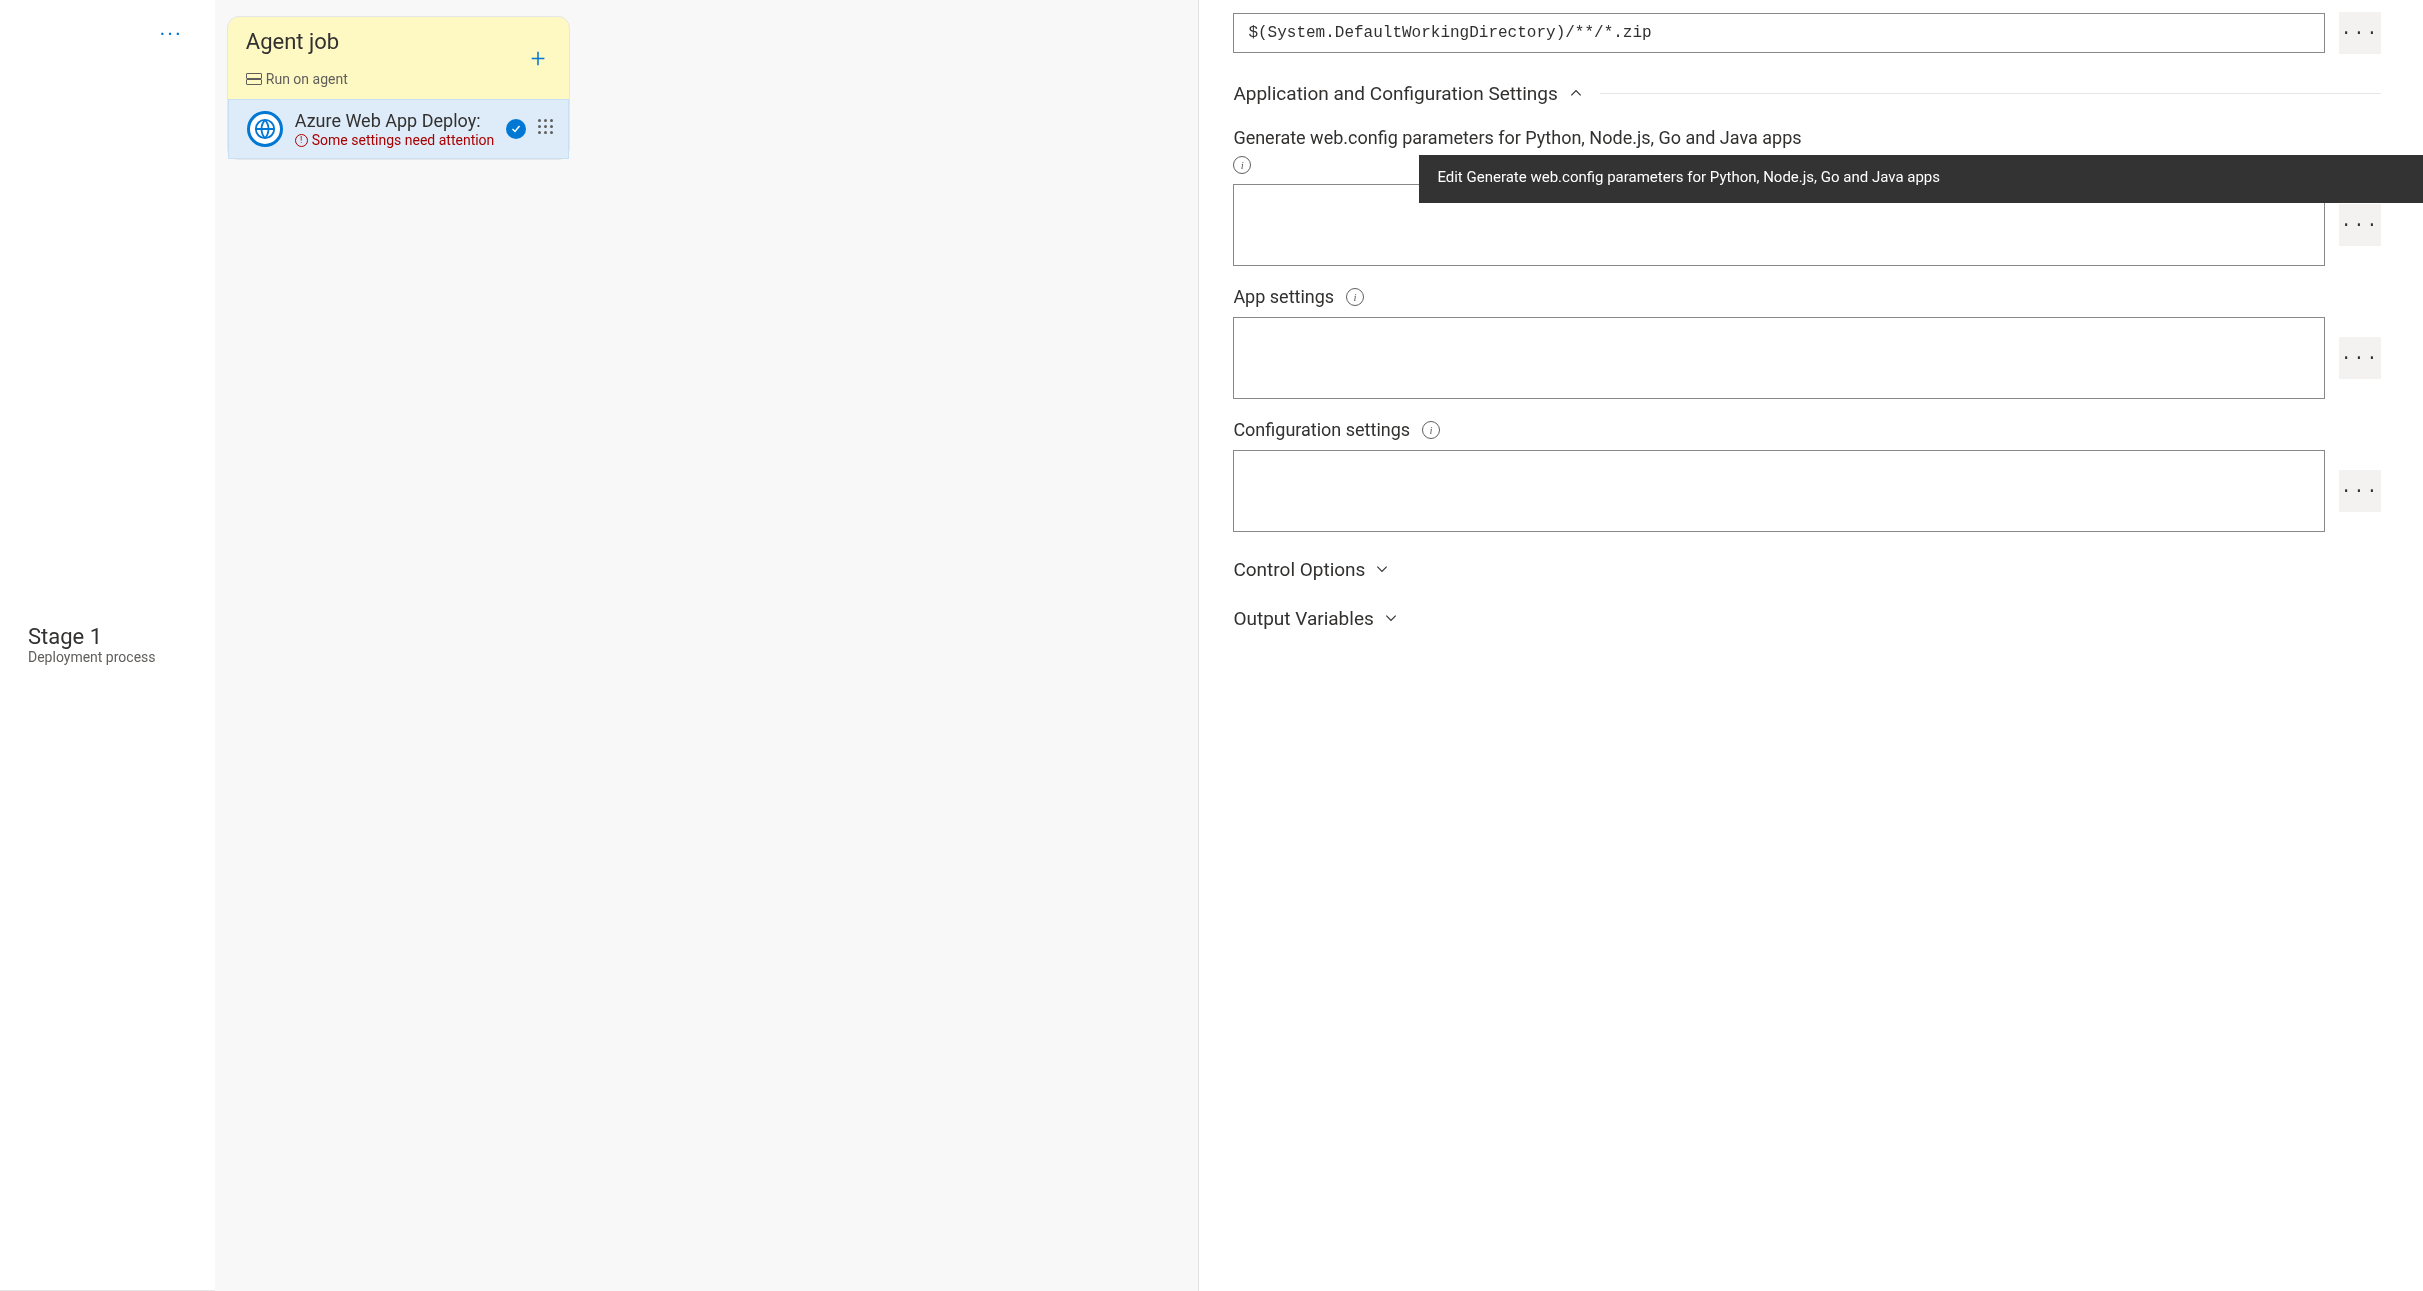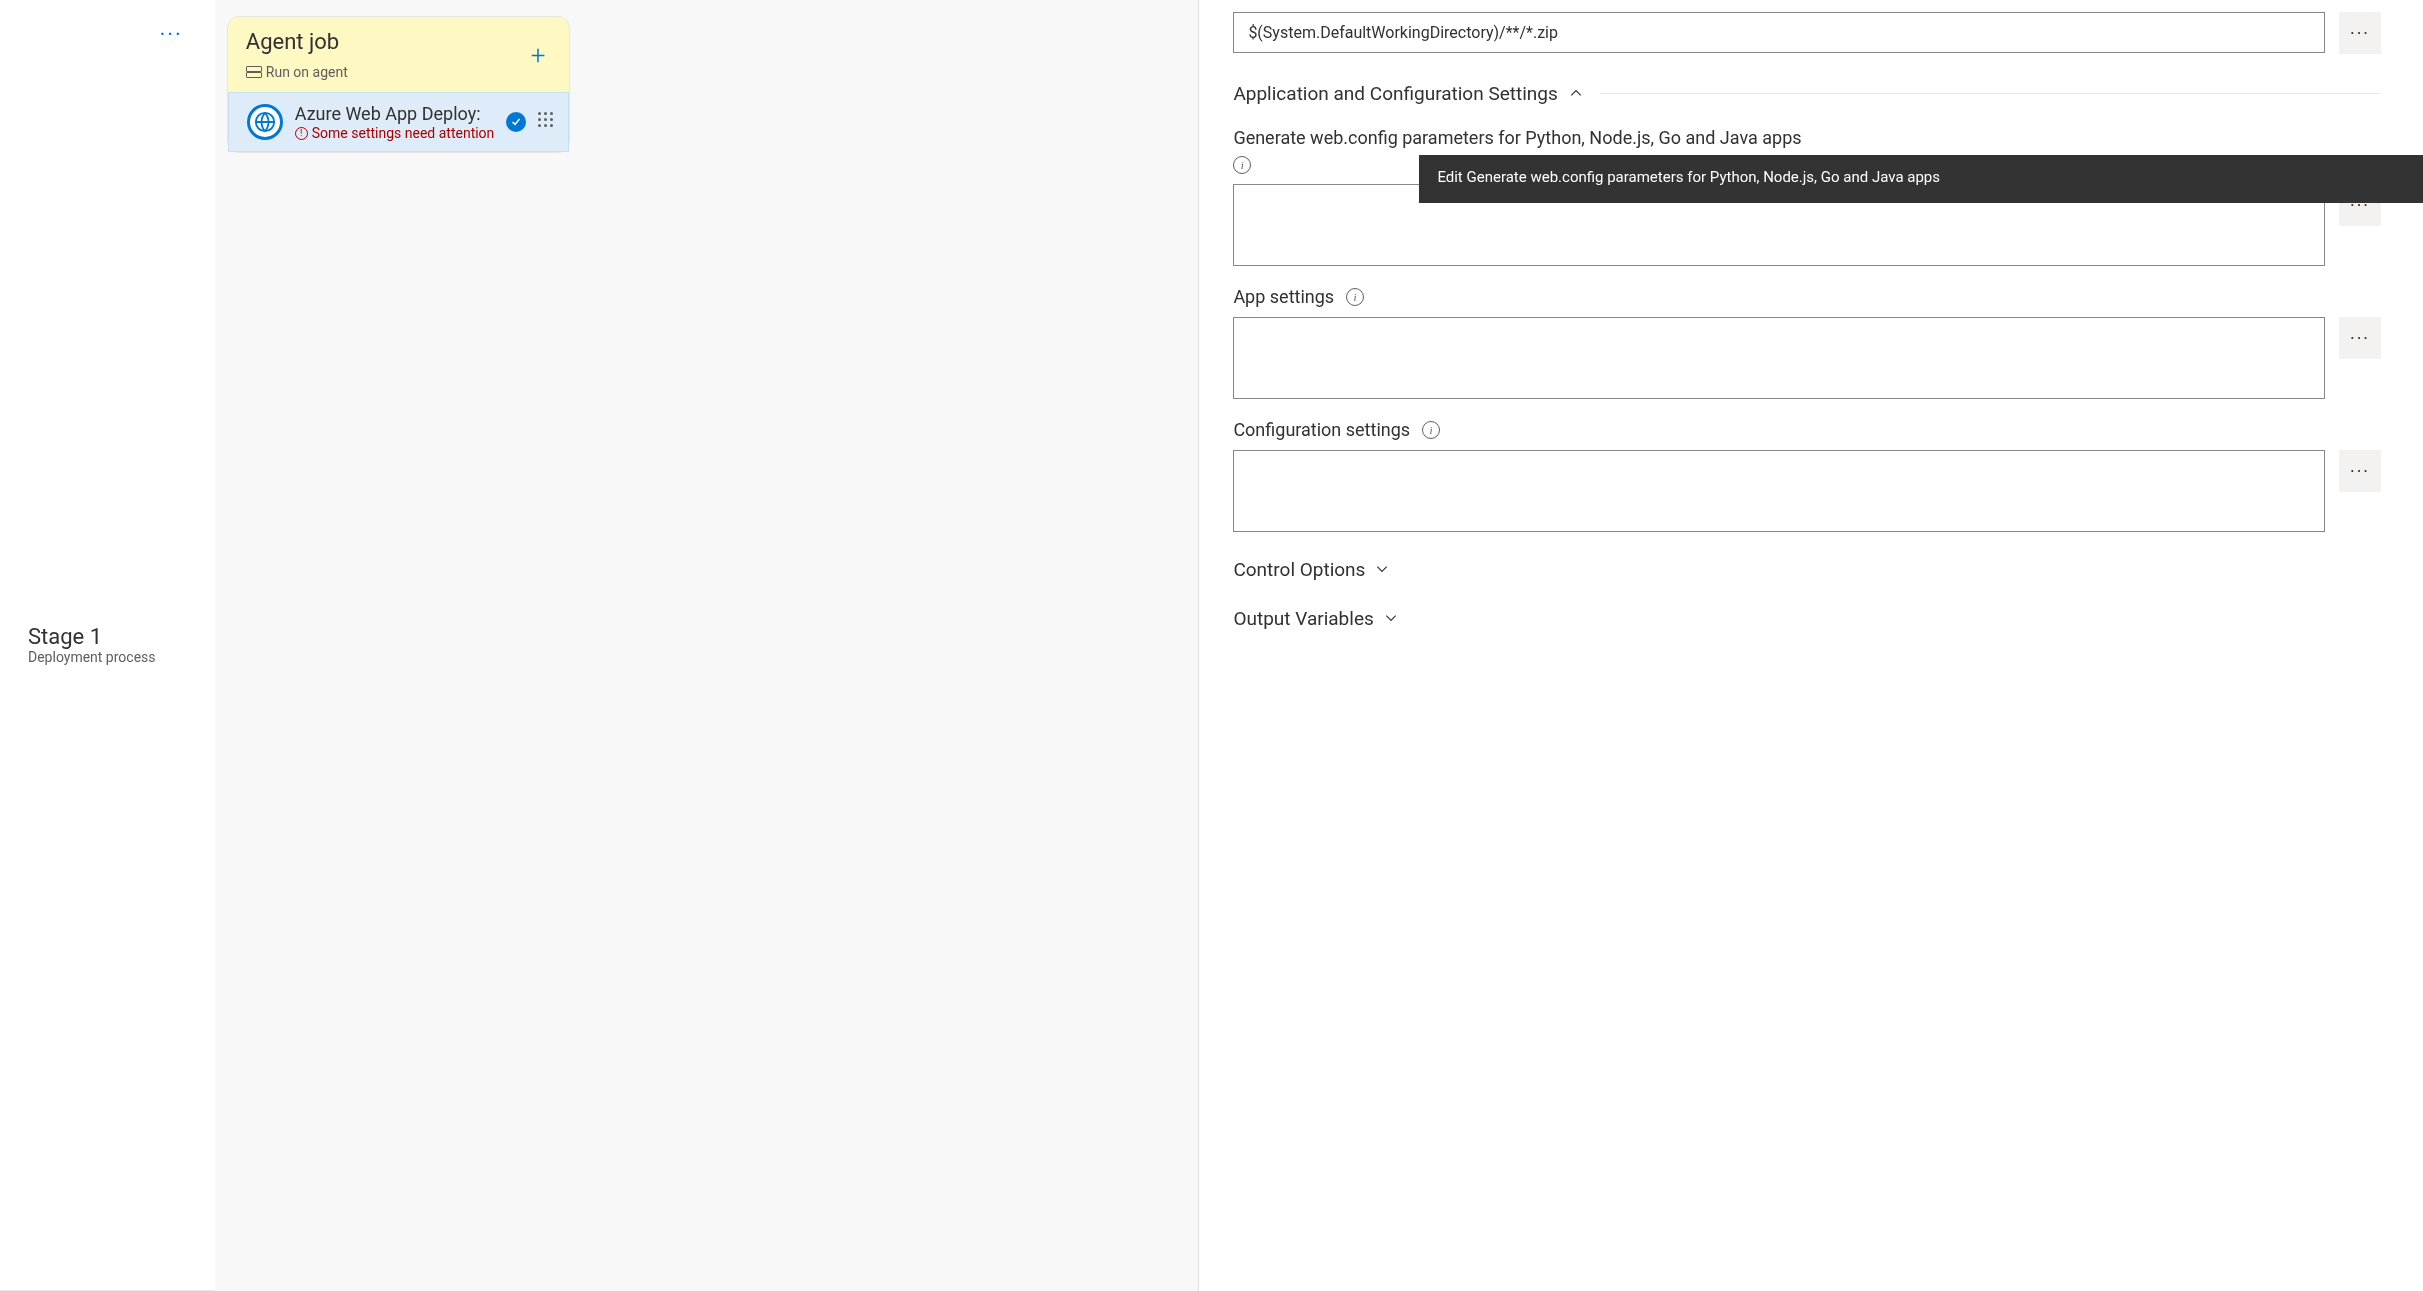--- a/index.html
+++ b/index.html
@@ -69,21 +69,21 @@
       font-size: 22px;
       font-weight: 400;
       color: #323130;
     }
     .job-header .texts .job-sub {
       font-size: 14px;
       color: #605e5c;
       display: flex;
       align-items: center;
       gap: 6px;
-      margin-top: 10px;
+      margin-top: 17px;
     }
     .server-icon {
       display: inline-block;
       width: 14px;
       height: 12px;
       position: relative;
     }
     .server-icon::before,
     .server-icon::after {
       content: "";
@@ -205,21 +205,22 @@
       justify-content: center;
       font-size: 11px;
       font-style: italic;
       font-family: serif;
       color: #605e5c;
       cursor: pointer;
     }
     .input-row {
       display: flex;
       gap: 14px;
-      align-items: flex-start;
+      align-items: center;
+      font-family: Liberation Mono, monospace;
     }
     .text-input {
       flex: 1;
       border: 1px solid #8a8886;
       padding: 10px 14px;
       font-size: 16px;
       color: #323130;
       background: #fff;
       font-family: inherit;
     }

